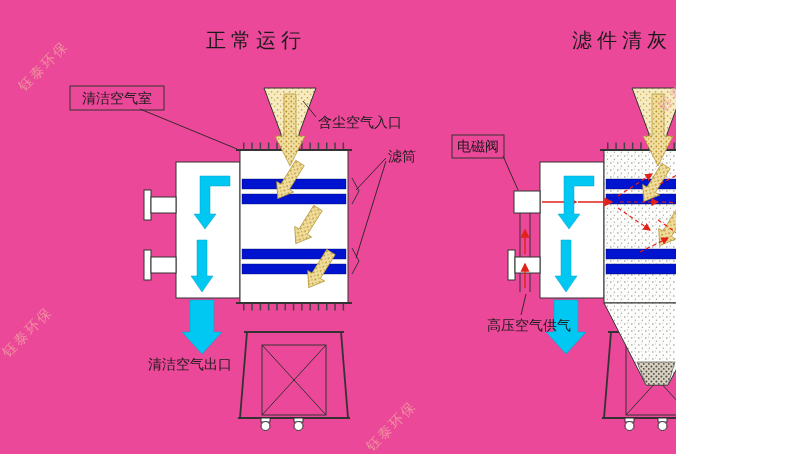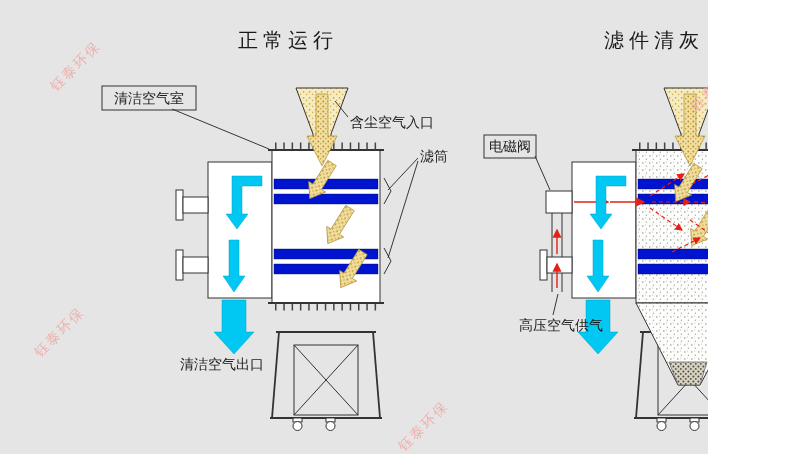--- a/index.html
+++ b/index.html
@@ -1,16 +1,16 @@
 <!DOCTYPE html>
 <html style="--filter_bar: #0013cf; --clean_air: #00c8f2; --pulse_air: #e32119; --sand_base: #f6ecc4; --sand_dot: #cfa63d; --dust_dot: #8f8f8f; --watermark: #efa3a0; --outline: #333333;"><head>
 <meta charset="utf-8">
 <style>
   html,body{margin:0;padding:0;background:#fff;}
-  #stage{position:relative;width:676px;height:454px;background:#e5e5e5;overflow:hidden;padding-left:32px;}
+  #stage{position:relative;width:676px;height:454px;background:#ec4899;overflow:hidden;}
   svg{display:block;}
   .plate{stroke:#333;stroke-width:2;fill:none}
   .ticks{stroke:#444;stroke-width:7;stroke-dasharray:1.5 6.8;fill:none}
   .outline{fill:#fff;stroke:#333;stroke-width:1}
   .nofill{fill:none;stroke:#333;stroke-width:1}
   .thick{stroke-width:1.8}
   .bar{fill:var(--filter_bar,#0013cf);stroke:#000a66;stroke-width:.4}
   .cyan{fill:var(--clean_air,#00c8f2);stroke:#00a0c4;stroke-width:.5}
   .sandedge{stroke:#b08f2e;stroke-width:.7}
   .pulse{stroke:var(--pulse_air,#e32119);stroke-width:1.4;fill:none}

